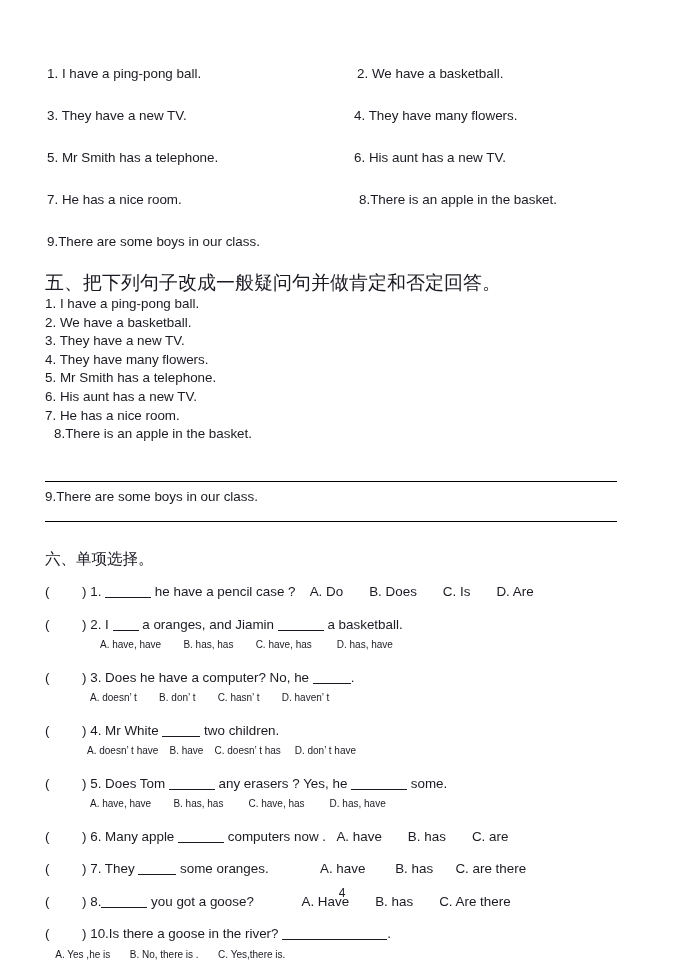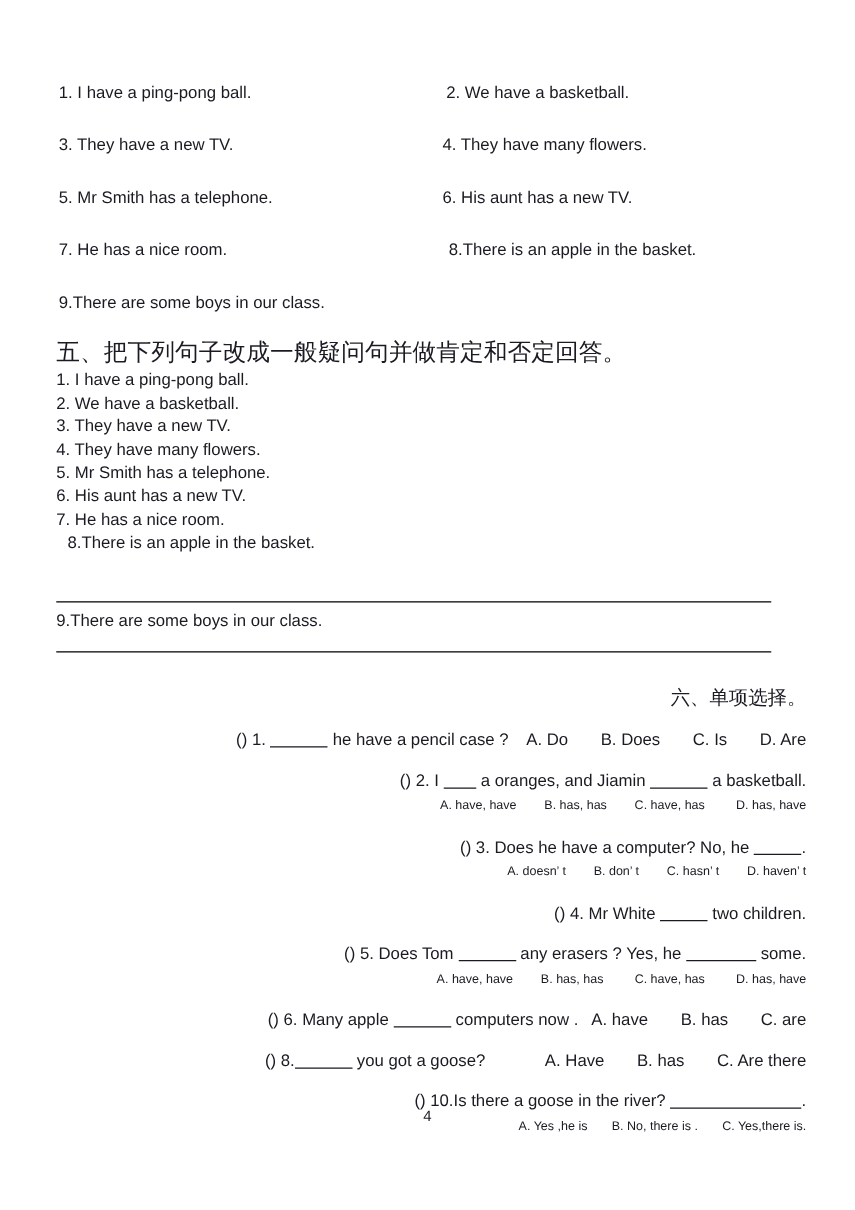--- a/index.html
+++ b/index.html
@@ -92,21 +92,20 @@
     font-size: 13.4px;
     white-space: pre;
   }
 
   
   .sec6 {
     position: absolute;
     left: 45px;
     top: 548px;
     width: 600px;
-    text-align: right;
   }
   .sec6 .heading {
     font-size: 15.5px;
     line-height: 22px;
     white-space: pre;
     margin-bottom: 2px;
   }
   .mc {
     position: relative;
     font-size: 13.4px;
@@ -202,26 +201,28 @@
 
     <div class="mc"><span class="paren-open">(</span>) <span>1.</span><span> </span><span class="blank b-lg"></span><span> he have a pencil case ?</span><span>    A. Do       B. Does       C. Is       D. Are</span></div>
 
     <div class="mc"><span class="paren-open">(</span>) <span>2.</span><span> I </span><span class="blank b-sm"></span><span> a oranges, and Jiamin </span><span class="blank b-lg"></span><span> a basketball.</span></div>
     <div class="mc-choices">A. have, have        B. has, has        C. have, has         D. has, have</div>
 
     <div class="mc"><span class="paren-open">(</span>) <span>3.</span><span> Does he have a computer? No, he </span><span class="blank b-md"></span><span>.</span></div>
     <div class="mc-choices" style="padding-left:45px">A. doesn’ t        B. don’ t        C. hasn’ t        D. haven’ t</div>
 
     <div class="mc"><span class="paren-open">(</span>) <span>4.</span><span> Mr White </span><span class="blank b-md"></span><span> two children.</span></div>
+    <div class="mc-choices" style="padding-left:42px">A. doesn’ t have    B. have    C. doesn’ t has     D. don’ t have</div>
 
     <div class="mc"><span class="paren-open">(</span>) <span>5.</span><span> Does Tom </span><span class="blank b-lg"></span><span> any erasers ? Yes, he </span><span class="blank b-xl"></span><span> some.</span></div>
     <div class="mc-choices" style="padding-left:45px">A. have, have        B. has, has         C. have, has         D. has, have</div>
 
     <div class="mc"><span class="paren-open">(</span>) <span>6.</span><span> Many apple </span><span class="blank b-lg"></span><span> computers now .</span><span>   A. have       B. has       C. are</span></div>
 
+    <div class="mc"><span class="paren-open">(</span>) <span>7.</span><span> They </span><span class="blank b-md"></span><span> some oranges.</span><span>              A. have        B. has      C. are there</span></div>
 
     <div class="mc"><span class="paren-open">(</span>) <span>8.</span><span class="blank b-lg"></span><span> you got a goose?</span><span>             A. Have       B. has       C. Are there</span></div>
 
 
     <div class="mc"><span class="paren-open">(</span>) <span>10.</span><span>Is there a goose in the river? </span><span class="blank b-xxl"></span><span>.</span></div>
     <div class="mc-choices tight"> A. Yes ,he is       B. No, there is .       C. Yes,there is.</div>
   </div>
 
   <div class="page-number">4</div>
 

